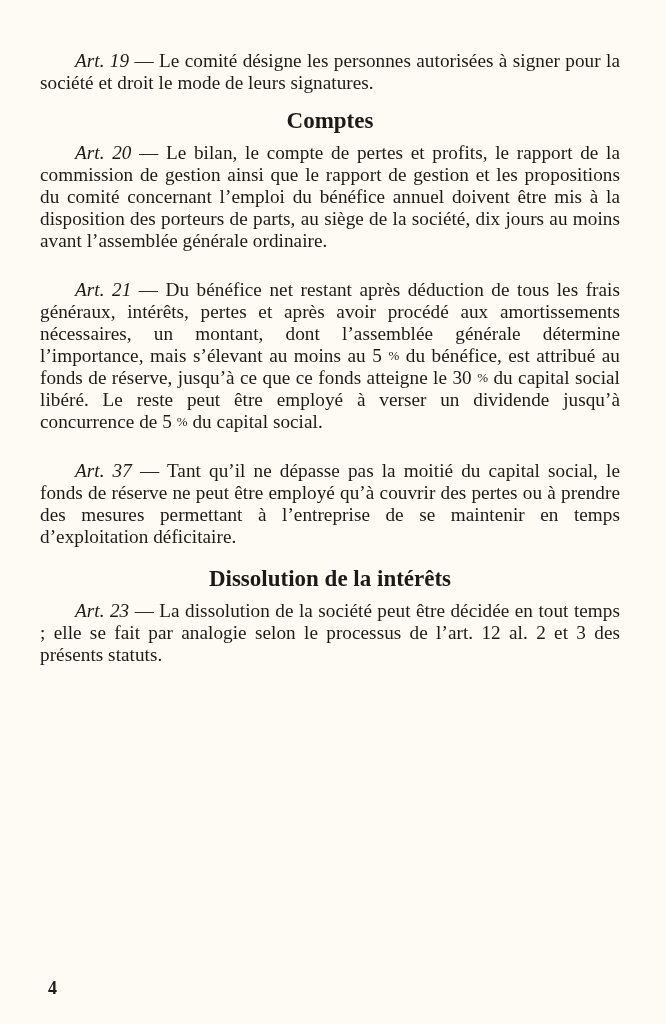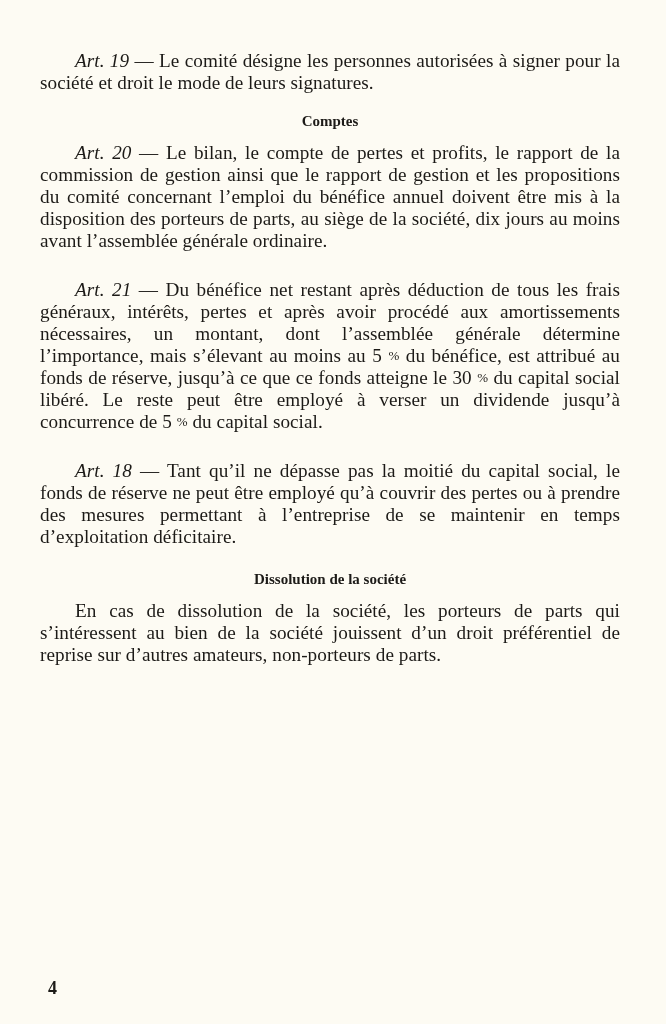--- a/index.html
+++ b/index.html
@@ -26,21 +26,21 @@
     font-size: 19.2px;
     line-height: 22px;
     text-align: justify;
     text-indent: 35px;
     letter-spacing: 0.05px;
   }
   .para + .para { margin-top: 27px; }
   .art-ref { font-style: italic; }
   .heading {
     font-weight: bold;
-    font-size: 15px;
+    font-size: 23px;
     text-align: center;
     margin: 0;
     line-height: 22px;
   }
   #h-comptes { margin-top: 16px; margin-bottom: 10px; }
   #h-dissolution { margin-top: 20px; margin-bottom: 10px; }
   sup { font-size: 10px; line-height: 0; vertical-align: 7px; }
   .pct { font-size: 13px; vertical-align: 2px; }
   .page-number {
     position: absolute;
@@ -57,22 +57,22 @@
 
   <p class="para"><span class="art-ref">Art. 19</span><span> — Le comité désigne les personnes autorisées à signer pour la société et droit le mode de leurs signatures.</span></p>
 
   <h2 class="heading" id="h-comptes">Comptes</h2>
 
 
   <p class="para"><span class="art-ref">Art. 20</span><span> — Le bilan, le compte de pertes et profits, le rapport de la commission de gestion ainsi que le rapport de gestion et les propositions du comité concernant l’emploi du bénéfice annuel doivent être mis à la disposition des porteurs de parts, au siège de la société, dix jours au moins avant l’assemblée générale ordinaire.</span></p>
 
   <p class="para"><span class="art-ref">Art. 21</span><span> — Du bénéfice net restant après déduction de tous les frais généraux, intérêts, pertes et après avoir procédé aux amortissements nécessaires, un montant, dont l’assemblée générale détermine l’importance, mais s’élevant au moins au 5 </span><span class="pct">%</span><span> du bénéfice, est attribué au fonds de réserve, jusqu’à ce que ce fonds atteigne le 30 </span><span class="pct">%</span><span> du capital social libéré. Le reste peut être employé à verser un dividende jusqu’à concurrence de 5 </span><span class="pct">%</span><span> du capital social.</span></p>
 
-  <p class="para"><span class="art-ref">Art. 18</span><span> — Tant qu’il ne dépasse pas la moitié du capital social, le fonds de réserve ne peut être employé qu’à couvrir des pertes ou à prendre des mesures permettant à l’entreprise de se maintenir en temps d’exploitation déficitaire.</span></p>
+  <p class="para"><span class="art-ref">Art. 37</span><span> — Tant qu’il ne dépasse pas la moitié du capital social, le fonds de réserve ne peut être employé qu’à couvrir des pertes ou à prendre des mesures permettant à l’entreprise de se maintenir en temps d’exploitation déficitaire.</span></p>
 
-  <h2 class="heading" id="h-dissolution">Dissolution de la société</h2>
+  <h2 class="heading" id="h-dissolution">Dissolution de la intérêts</h2>
 
+  <p class="para"><span class="art-ref">Art. 23</span><span> — La dissolution de la société peut être décidée en tout temps ; elle se fait par analogie selon le processus de l’art. 12 al. 2 et 3 des présents statuts.</span></p>
 
-  <p class="para">En cas de dissolution de la société, les porteurs de parts qui s’intéressent au bien de la société jouissent d’un droit préférentiel de reprise sur d’autres amateurs, non-porteurs de parts.</p>
 
 </div>
 
 <div class="page-number">4</div>
 
 </body></html>

